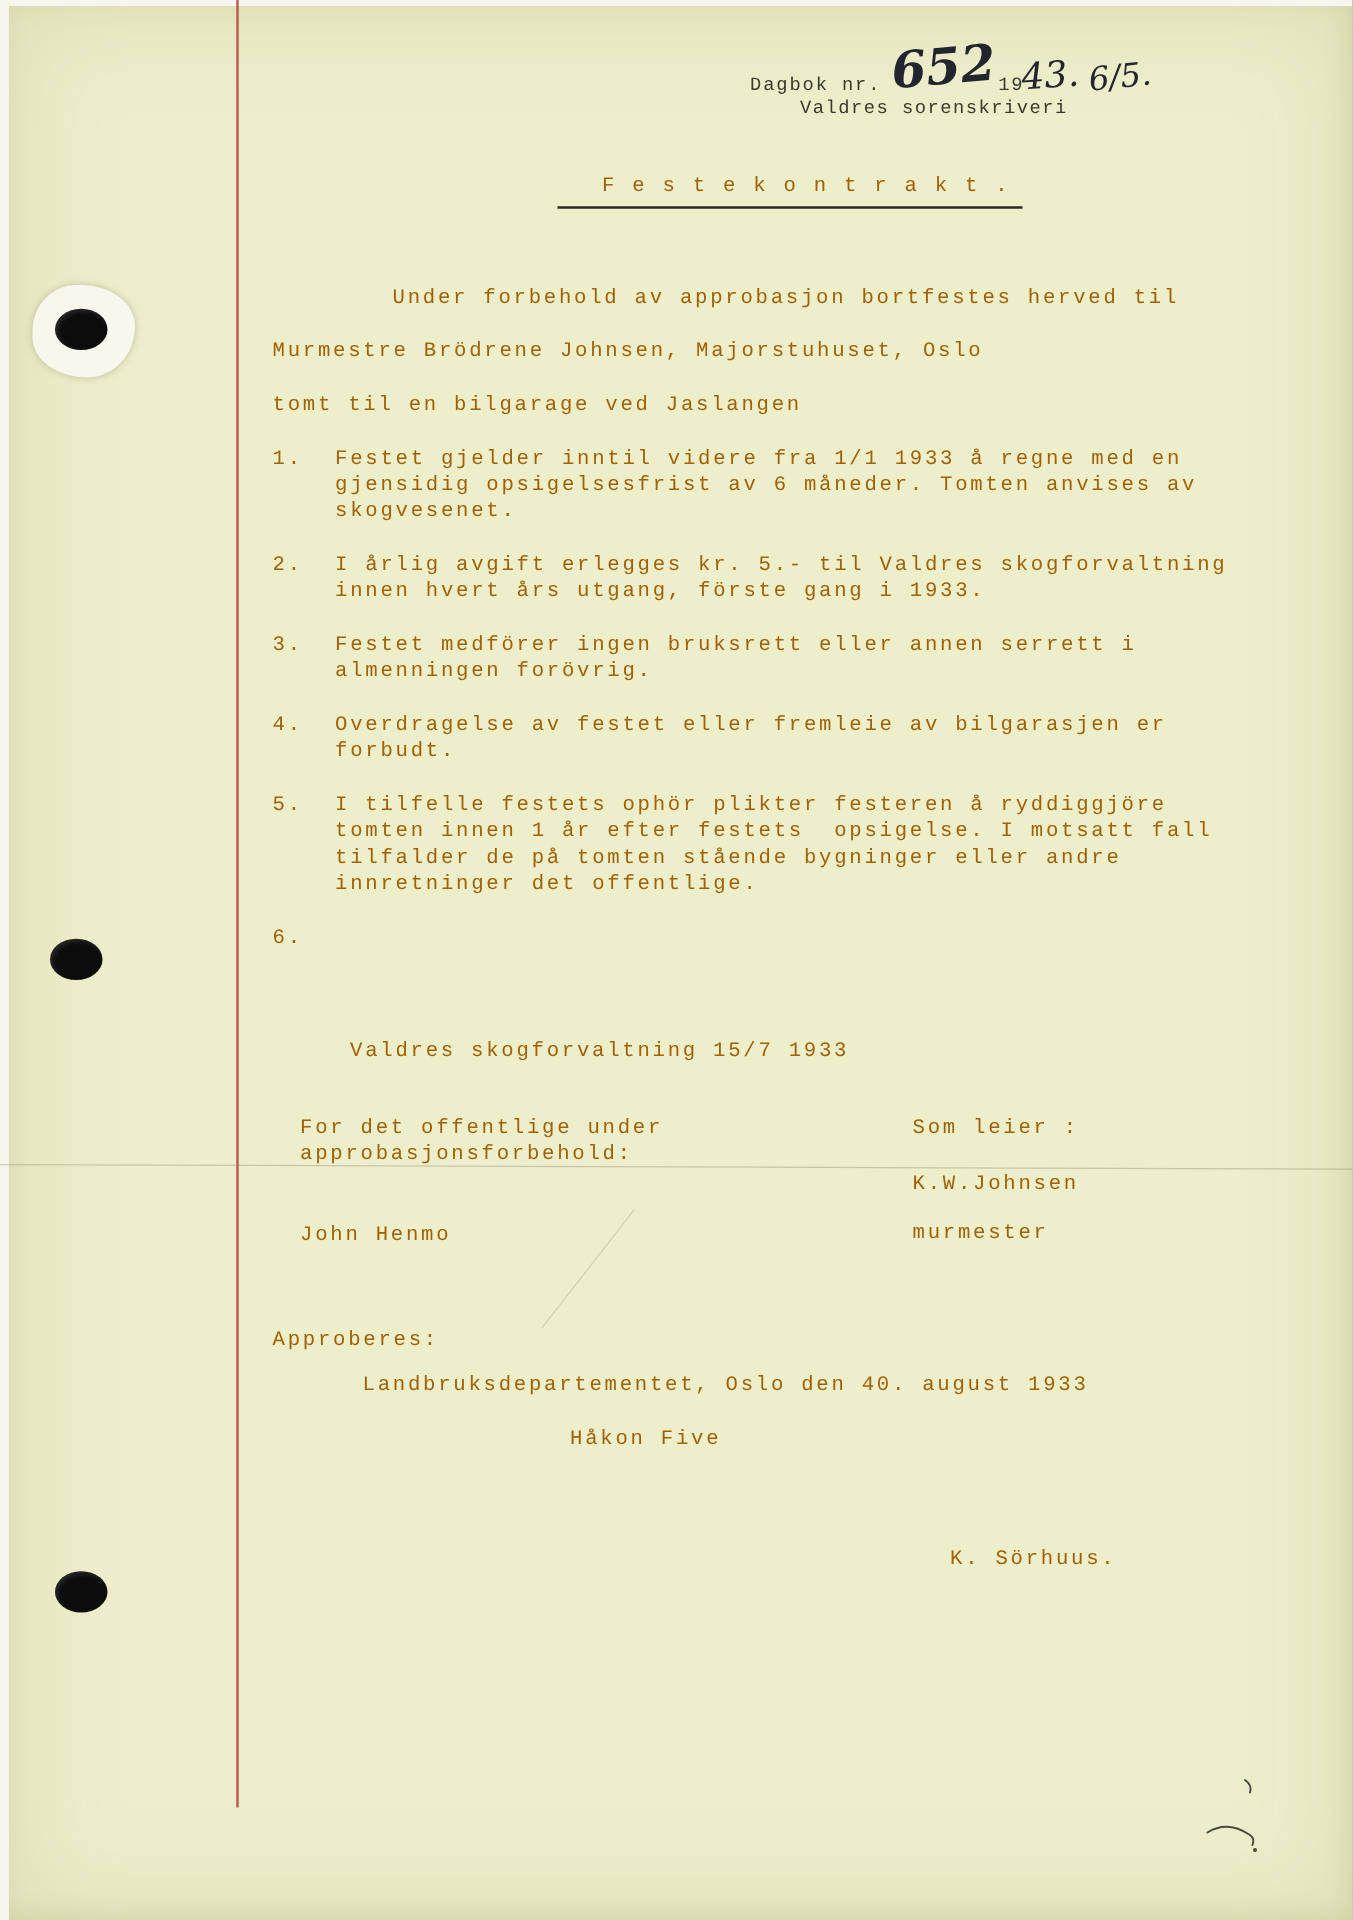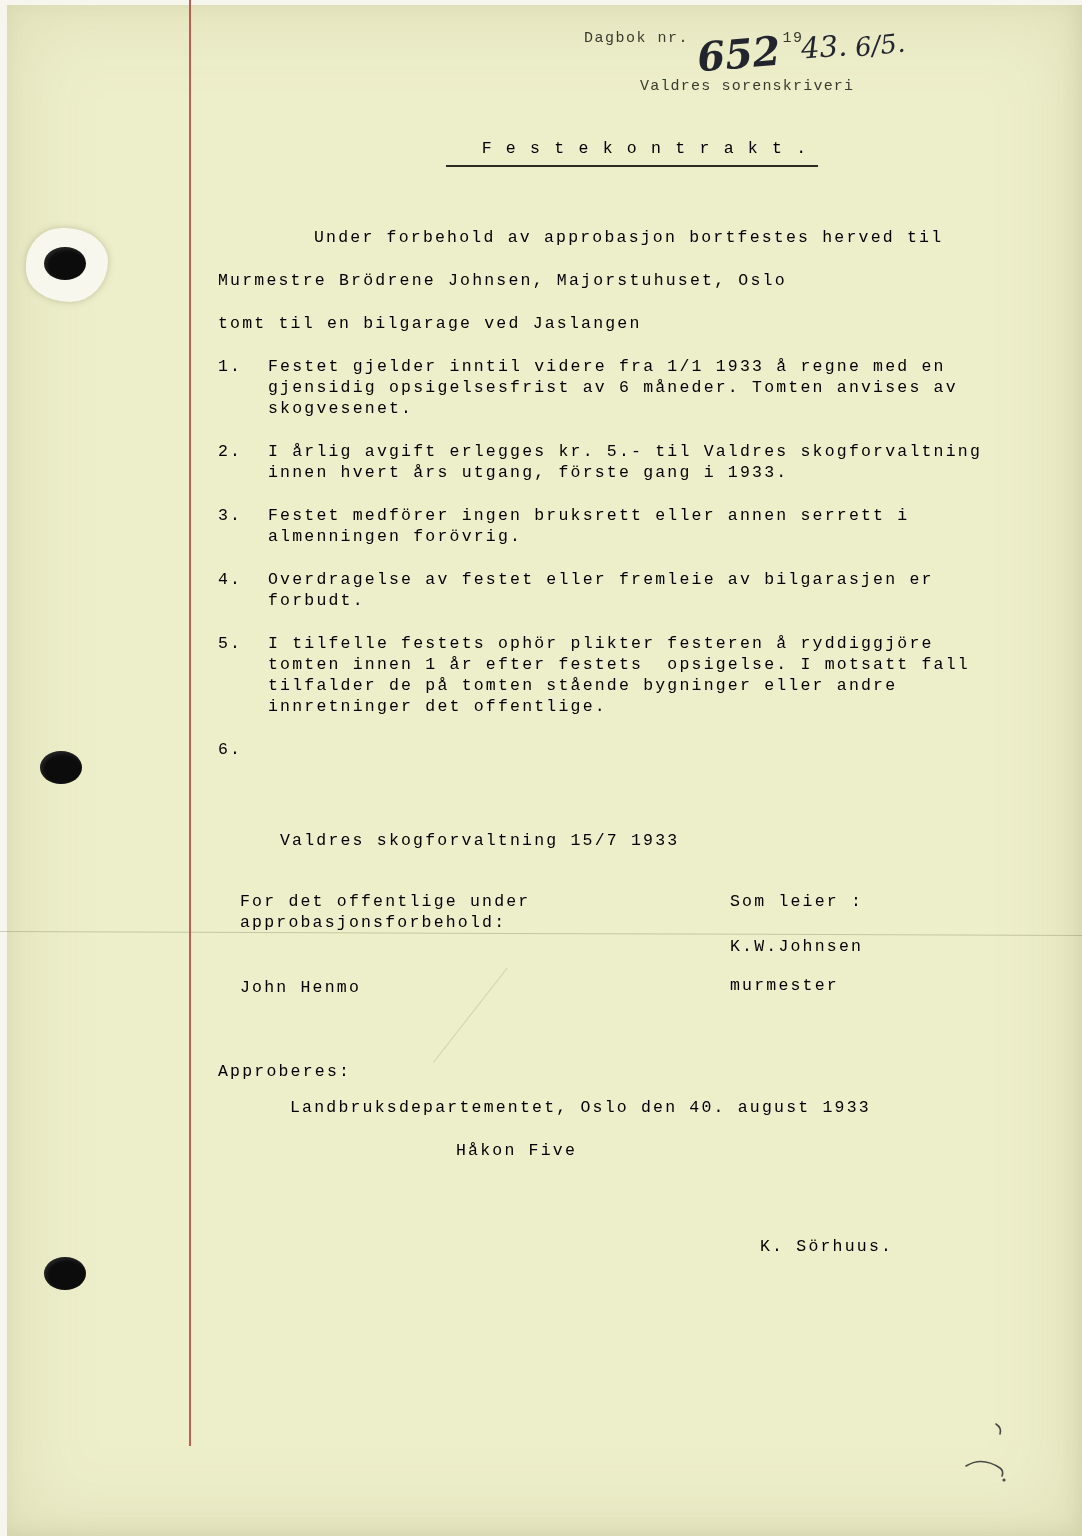--- a/index.html
+++ b/index.html
@@ -21,28 +21,28 @@
     position:absolute; left:26px; top:228px; width:82px; height:74px;
     background:#f7f7ee; border-radius:48% 58% 52% 60%/55% 50% 62% 48%;
     box-shadow:0 0 6px rgba(150,148,110,.5);
   }
   .hole { position:absolute; width:42px; height:33px; background:#0c0c0c; border-radius:50%;
           box-shadow:inset 2px 2px 4px rgba(255,255,255,.12); }
   .hole.h1 { left:44px; top:247px; }
   .hole.h2 { left:40px; top:751px; }
   .hole.h3 { left:44px; top:1257px; }
 
-  .typed { color:#000000; font-size:16.5px; letter-spacing:2.2px; line-height:21px; }
+  .typed { color:#a16207; font-size:16.5px; letter-spacing:2.2px; line-height:21px; }
   .pre   { white-space:pre-wrap; }
 
   .hw { font-family:"DejaVu Serif","Liberation Serif",serif; font-style:italic; color:#23252e; }
 
   .header-row {
-    position:absolute; left:584px; top:30px;
-    display:flex; align-items:flex-start; white-space:nowrap;
+    position:absolute; left:600px; top:30px;
+    display:flex; align-items:flex-end; white-space:nowrap;
   }
   .header-row .printed { font-size:15px; letter-spacing:1.5px; color:#3a392f; }
   .hw-number { font-size:40px; transform:rotate(-5deg); margin:0 2px 0 8px; font-weight:bold; }
   .hw-year   { font-size:29px; transform:rotate(-4deg); margin-left:-3px; }
   .hw-date   { font-size:26px; transform:rotate(-6deg); margin-left:8px; }
   .office { position:absolute; left:640px; top:78px; font-size:15px; letter-spacing:1.2px; color:#3a392f; }
 
   .content { position:absolute; left:218px; top:138px; width:814px; }
 
   .doc-title { text-align:center; margin:0 0 6px 40px; font-weight:normal; }

